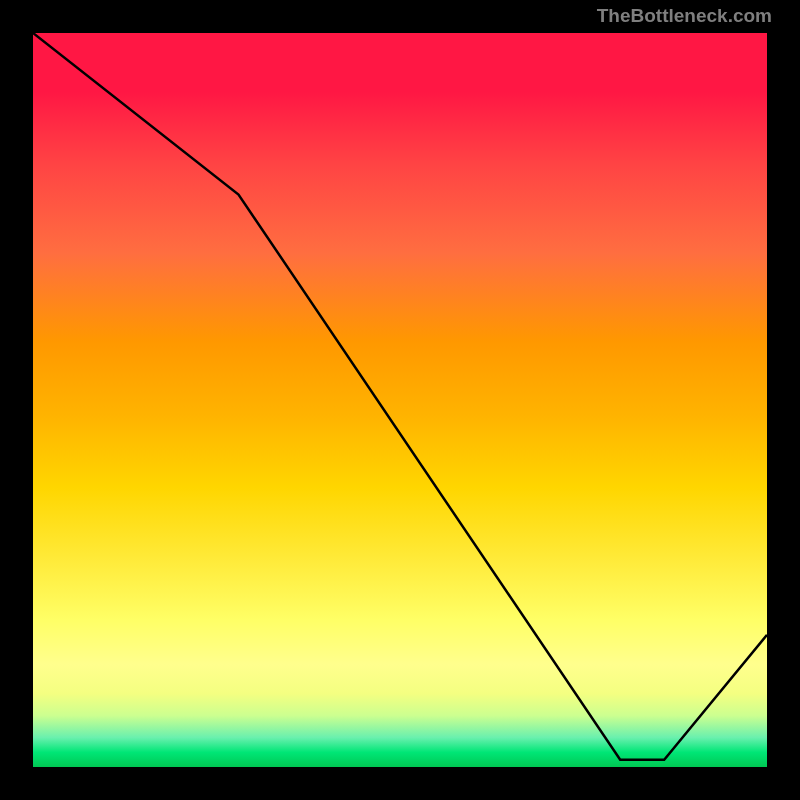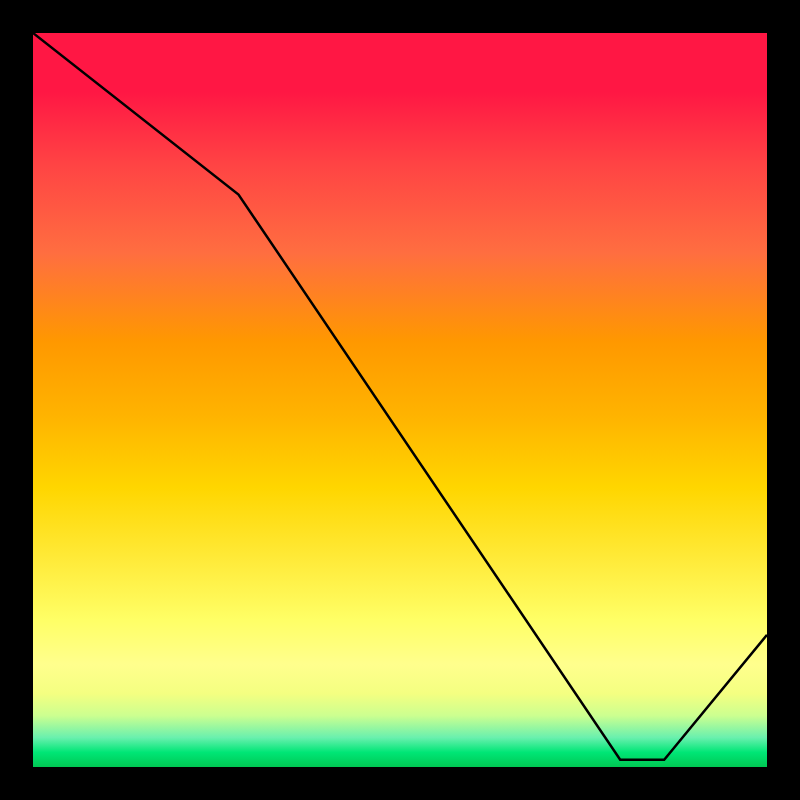--- a/index.html
+++ b/index.html
@@ -74,20 +74,21 @@
     bottom: 8px;
     left: 77.5%;
     transform: translateX(-50%);
     white-space: nowrap;
   }
 </style>
 </head>
 <body>
 
 <div class="container">
+  <div class="attribution">TheBottleneck.com</div>
 
   <div class="plot-area">
     <div class="gradient-bg"></div>
     <svg class="line-svg" viewBox="0 0 734 734" preserveAspectRatio="none">
       <path id="chart-path" d="M0.0 0.0 L205.5 161.5 L587.2 726.7 L631.2 726.7 L734.0 601.9" stroke="#000" stroke-width="2.5" fill="none"></path>
     </svg>
     <div class="red-text"></div>
   </div>
 </div>
 

